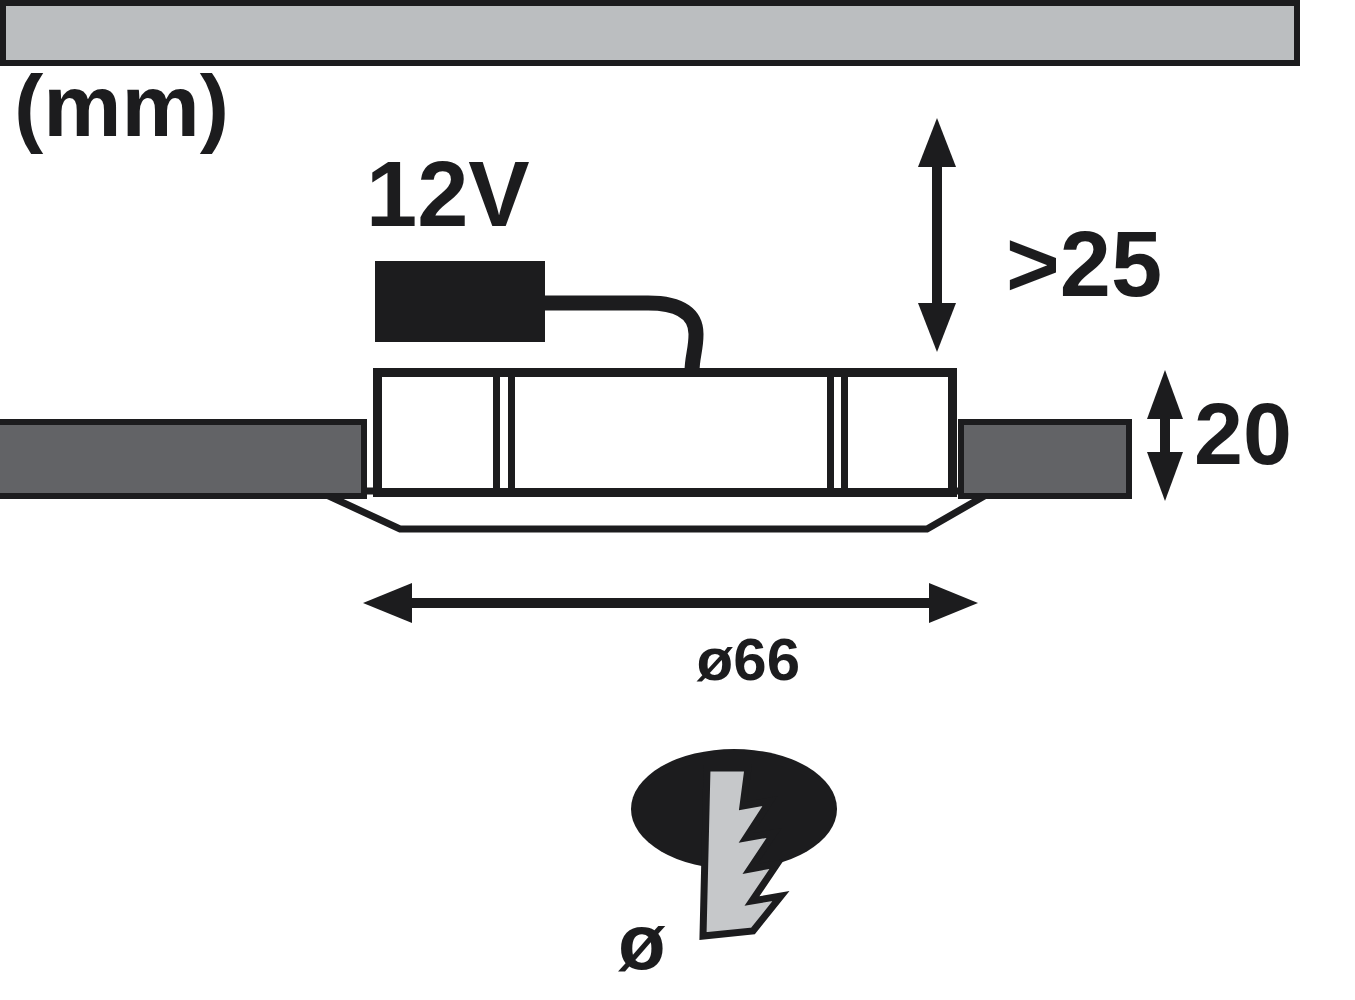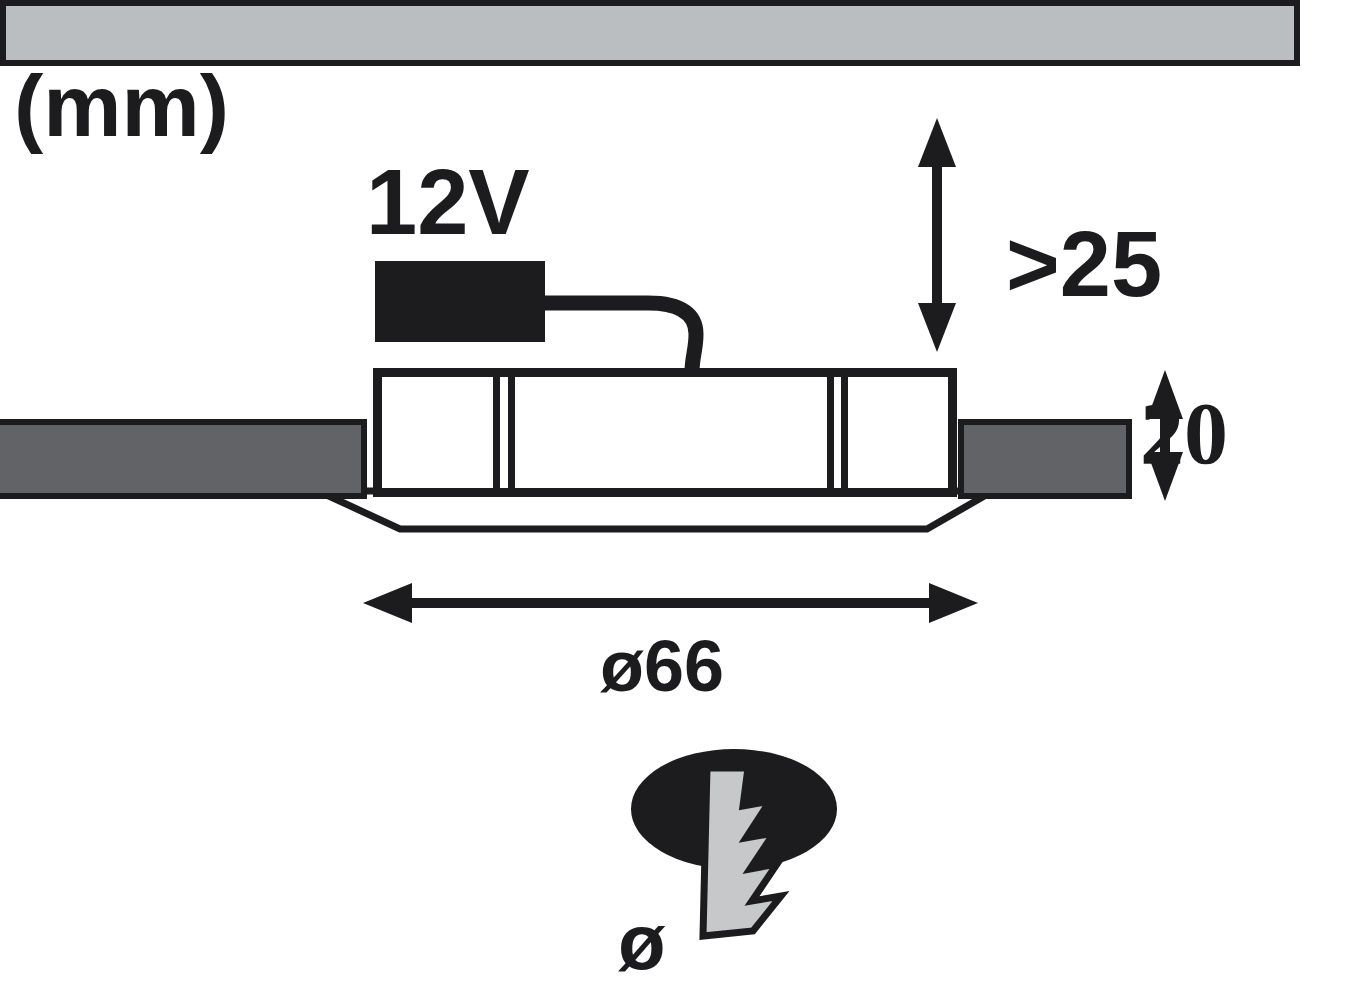--- a/index.html
+++ b/index.html
@@ -30,24 +30,24 @@
   .transformer{left:375px;top:261px;width:170px;height:81px;background:var(--line);}
 
   .housing{left:373px;top:368px;width:584px;height:129px;border:9px solid var(--line);background:#fff;}
   .divline{position:absolute;top:0;width:7px;height:111px;background:var(--line);}
   .d1{left:111px;}
   .d2{left:126px;}
   .d3{left:445px;}
   .d4{left:459px;}
 
   .lbl-mm{left:14px;top:62px;font-size:88px;}
-  .lbl-12v{left:366px;top:156px;font-size:92px;}
+  .lbl-12v{left:366px;top:148px;font-size:92px;}
   .lbl-clearance{left:1006px;top:218px;font-size:92px;text-align:center;}
-  .lbl-depth{left:1140px;top:390px;font-size:88px;font-family:Liberation Serif, serif;}
-  .lbl-diameter{left:600px;top:630px;width:200px;text-align:left;font-size:72px;}
+  .lbl-depth{left:1194px;top:390px;font-size:88px;}
+  .lbl-diameter{left:600px;top:630px;width:200px;text-align:right;font-size:60px;}
   .lbl-hole-sym{left:618px;top:903px;font-size:78px;}
   .lbl-hole-val{left:762px;top:882px;font-size:94px;}
 </style>
 </head>
 <body>
 
 <div class="canvas">
 
   <svg class="lineart" viewBox="0 0 1355 1000" xmlns="http://www.w3.org/2000/svg">
 

